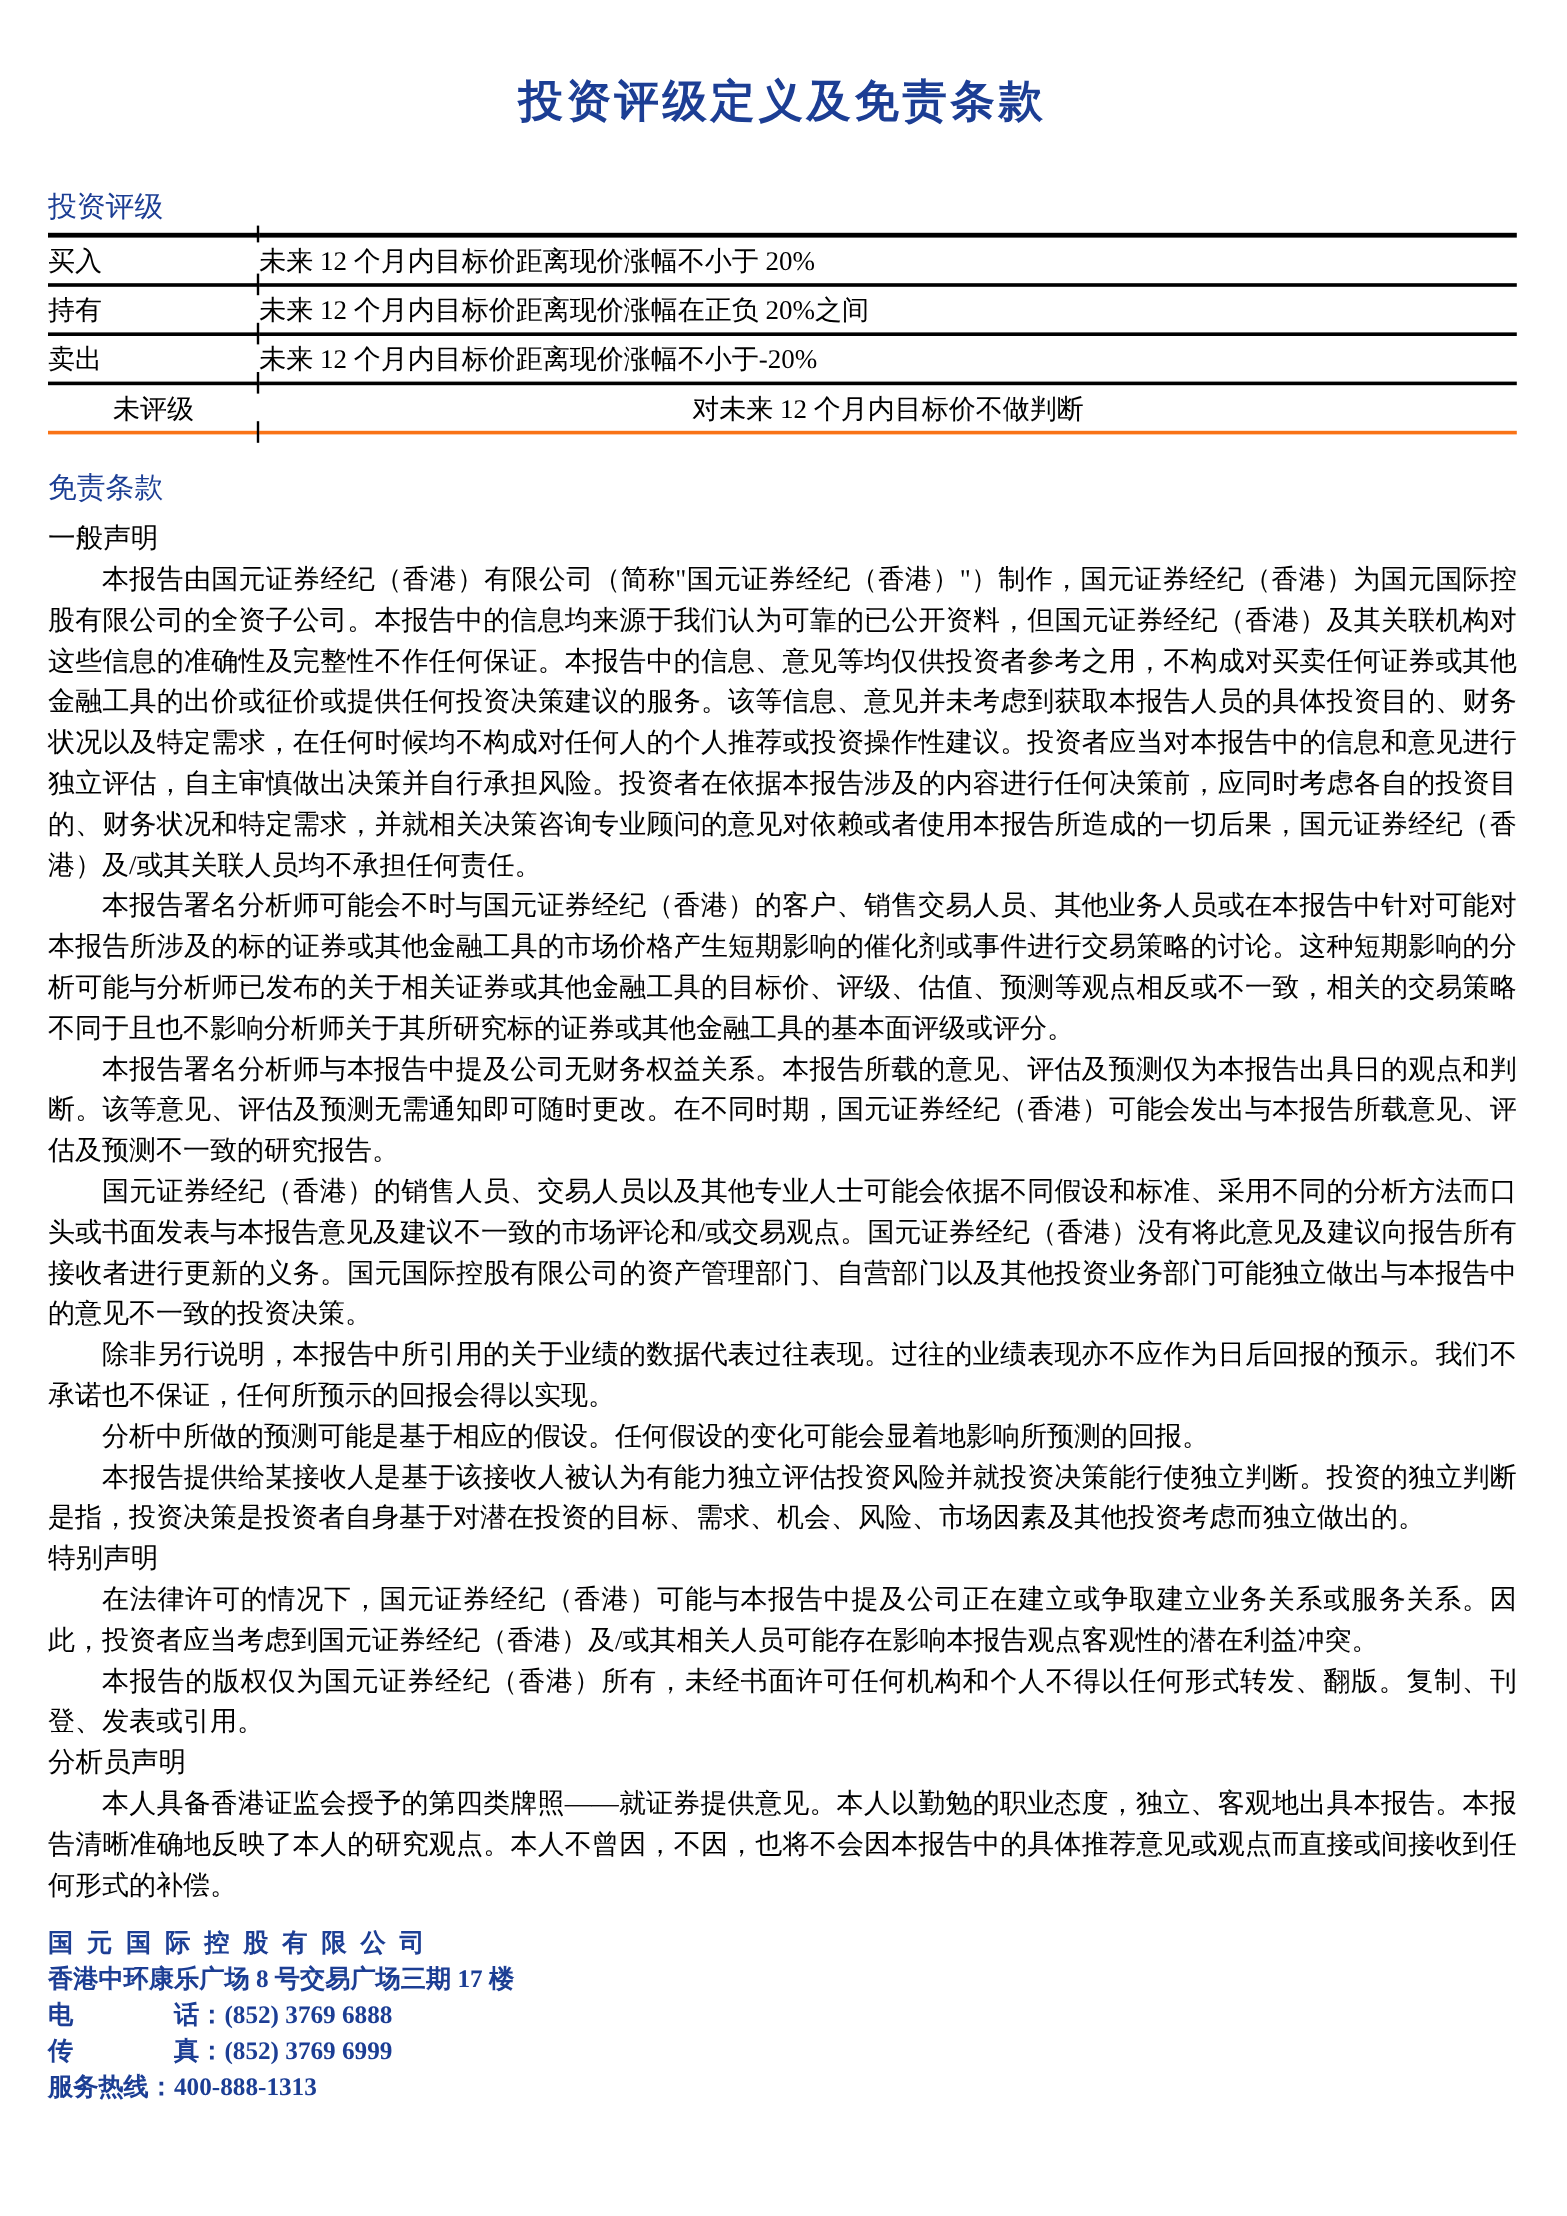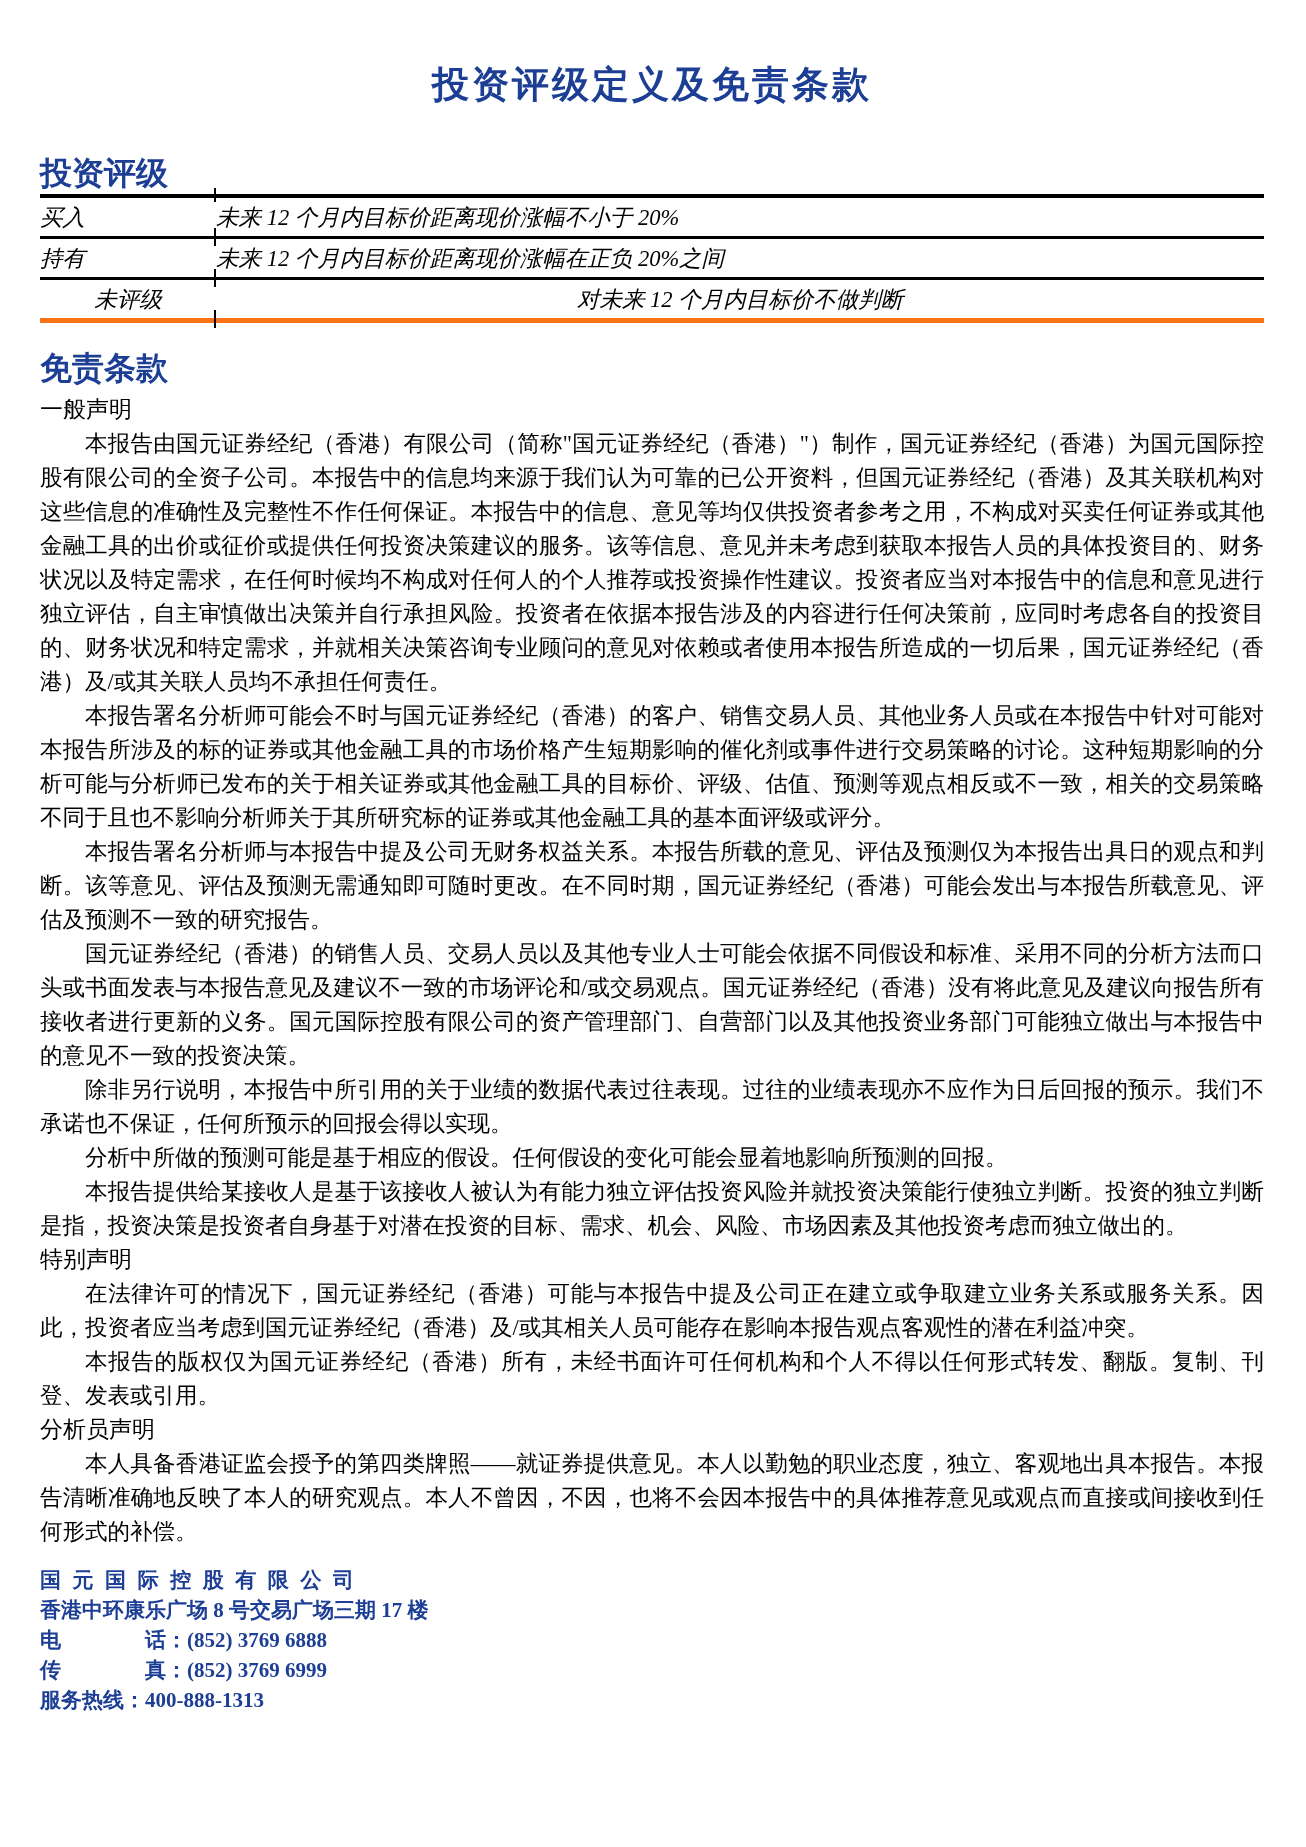--- a/index.html
+++ b/index.html
@@ -14,27 +14,27 @@
     width: 1306px; height: 1348px;
     padding: 60px 42px 0 40px;
     border-radius: 17px;
   }
   .doc-title {
     font-size: 37px; font-weight: bold; text-align: center;
     color: var(--accent); letter-spacing: 3px;
     margin-bottom: 48px;
   }
   .blue-heading {
-    font-size: 32px; font-weight: bold; color: var(--accent);
+    font-size: 24px; font-weight: normal; color: var(--accent);
     line-height: 30px;
   }
   .rating-heading { margin-bottom: 6px; }
   .rating-table {
     width: 100%; border-collapse: collapse;
-    border-top: 4px solid #000; border-bottom: 5px solid #f97316; font-style: italic;
+    border-top: 4px solid #000; border-bottom: 3px solid #f97316;
   }
   .rating-table tr { border-bottom: 3px solid #000; }
   .rating-table tr:last-child { border-bottom: none; text-align: center; }
   .rating-table td {
     font-size: 22.5px; padding: 4px 0 3px; vertical-align: middle;
   }
   .rating-table td.label-cell { width: 176px; position: relative; }
   .rating-table td.label-cell::after {
     content: ""; position: absolute; right: 0; bottom: -10px;
     width: 2px; height: 18px; background: #000;
@@ -73,20 +73,24 @@
       <tbody>
         <tr>
           <td class="label-cell">买入</td>
           <td class="def-cell">未来 12 个月内目标价距离现价涨幅不小于 20%</td>
         </tr>
         <tr>
           <td class="label-cell">持有</td>
           <td class="def-cell">未来 12 个月内目标价距离现价涨幅在正负 20%之间</td>
         </tr>
         <tr>
+          <td class="label-cell">卖出</td>
+          <td class="def-cell">未来 12 个月内目标价距离现价涨幅不小于-20%</td>
+        </tr>
+        <tr>
           <td class="label-cell">未评级</td>
           <td class="def-cell">对未来 12 个月内目标价不做判断</td>
         </tr>
       </tbody>
     </table>
   </section>
 
   <section>
     <h2 class="blue-heading disclaimer-heading">免责条款</h2>
 

